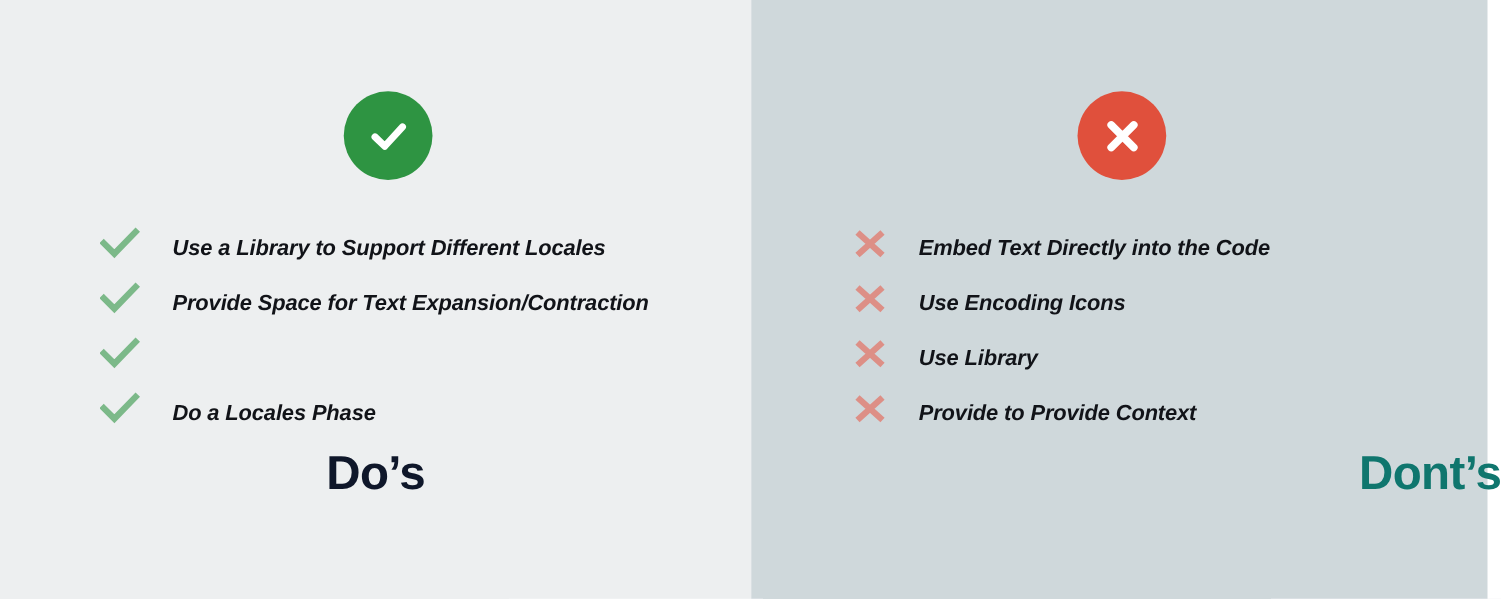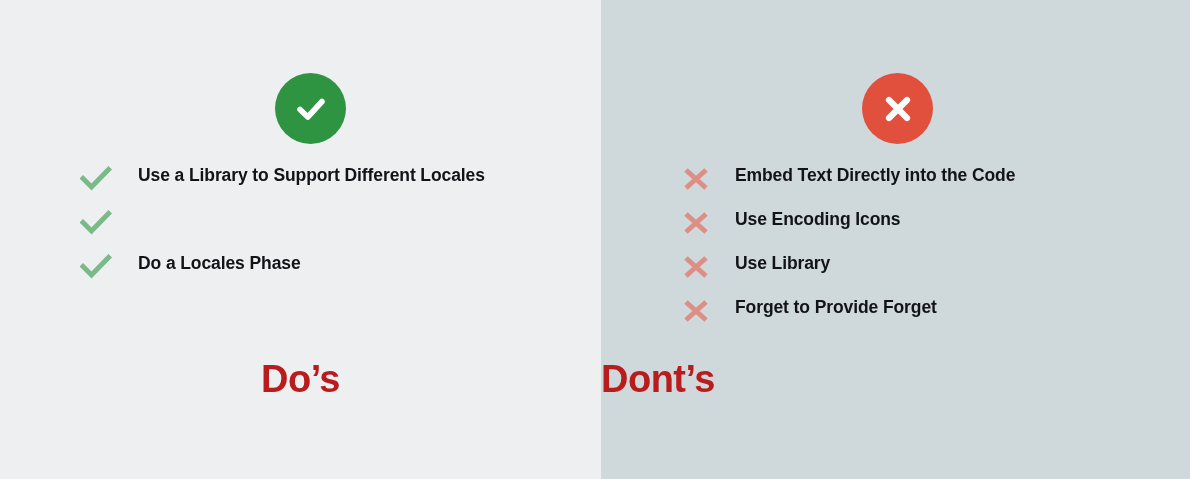--- a/index.html
+++ b/index.html
@@ -61,21 +61,22 @@
   .list {
     position: absolute;
     top: 165px;
   }
   .list-dos  { left: 80px; }
   .list-donts{ left: 80px; } 
 
   .row {
     height: 44px;
     display: flex;
-    align-items: flex-start;
+    align-items: flex-end;
+    font-style: italic;
   }
   .row-icon {
     width: 40px;
     flex: 0 0 40px;
     display: flex;
     align-items: center;
     justify-content: flex-start;
   }
   .row-icon svg { display: block; }
 
@@ -95,27 +96,27 @@
     top: 358px;
     font-size: 38px;
     font-weight: bold;
     letter-spacing: -0.5px;
     white-space: nowrap;
   }
   .footer-dos {
     left: 0;
     width: 601px;
     text-align: center;
-    color: #b91c1c;
+    color: #0f172a;
   }
   .footer-donts {
     left: 0;
     width: 600px;
-    text-align: left;
-    color: #b91c1c;
+    text-align: right;
+    color: #0f766e;
   }
 </style>
 </head>
 <body>
 
 <div class="board">
 
   <div class="panel panel-dos">
 
     <div class="badge badge-dos">
@@ -130,20 +131,28 @@
 
       <div class="row">
         <span class="row-icon">
           <svg width="32" height="28" viewBox="0 0 32 28" aria-hidden="true">
             <path d="M3 13.5 L11.5 22 L28.5 4.5" fill="none" stroke="#7cb989" stroke-width="5" stroke-linecap="square" stroke-linejoin="miter"></path>
           </svg>
         </span>
         <span class="row-label">Use a Library to Support Different Locales</span>
       </div>
 
+      <div class="row">
+        <span class="row-icon">
+          <svg width="32" height="28" viewBox="0 0 32 28" aria-hidden="true">
+            <path d="M3 13.5 L11.5 22 L28.5 4.5" fill="none" stroke="#7cb989" stroke-width="5" stroke-linecap="square" stroke-linejoin="miter"></path>
+          </svg>
+        </span>
+        <span class="row-label">Provide Space for Text Expansion/Contraction</span>
+      </div>
 
       <div class="row">
         <span class="row-icon">
           <svg width="32" height="28" viewBox="0 0 32 28" aria-hidden="true">
             <path d="M3 13.5 L11.5 22 L28.5 4.5" fill="none" stroke="#7cb989" stroke-width="5" stroke-linecap="square" stroke-linejoin="miter"></path>
           </svg>
         </span>
       </div>
 
       <div class="row">
@@ -198,21 +207,21 @@
         </span>
         <span class="row-label">Use Library</span>
       </div>
 
       <div class="row">
         <span class="row-icon">
           <svg width="30" height="28" viewBox="0 0 30 28" aria-hidden="true">
             <path d="M5 5 L25 23 M25 5 L5 23" fill="none" stroke="#dd8f86" stroke-width="5" stroke-linecap="butt"></path>
           </svg>
         </span>
-        <span class="row-label">Forget to Provide Forget</span>
+        <span class="row-label">Provide to Provide Context</span>
       </div>
 
     </div>
 
     <div class="footer-word footer-donts">Dont’s</div>
   </div>
 
 </div>
 
 </body></html>

